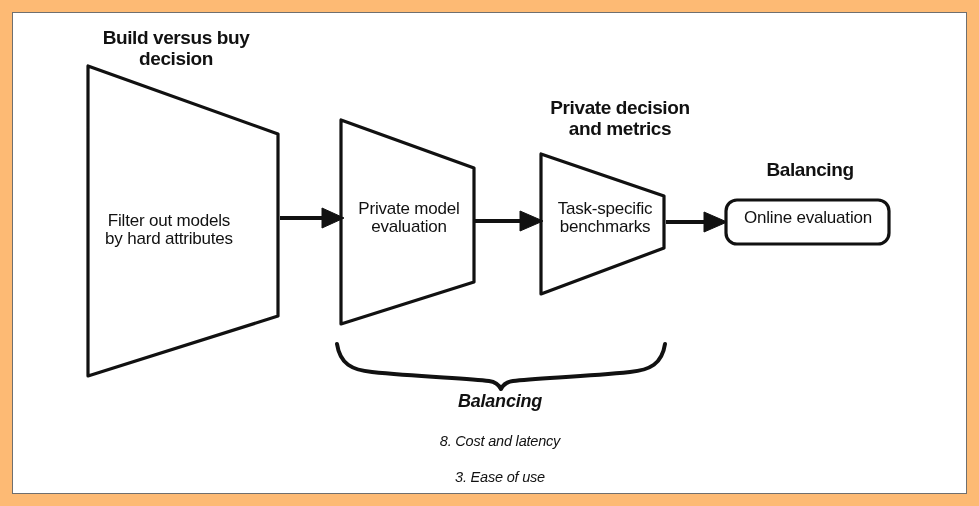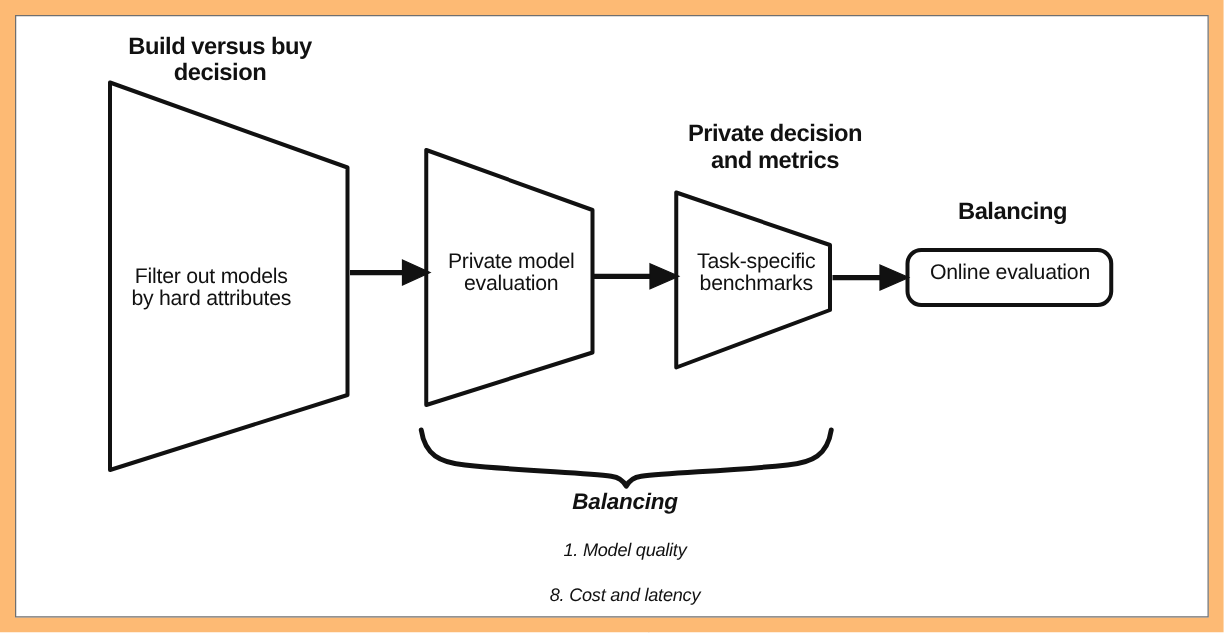--- a/index.html
+++ b/index.html
@@ -151,18 +151,17 @@
 evaluation</div>
 
   <div class="lbl stage-body" id="body-task">Task-specific
 benchmarks</div>
 
   <div class="lbl stage-body" id="body-online">Online evaluation</div>
 
   <div class="lbl balancing-head" id="balancing-head-el">Balancing</div>
 
   <div class="lbl" id="balancing-list">
-    <div class="balancing-item">1. Model quality</div>
     <div class="balancing-item">8. Cost and latency</div>
     <div class="balancing-item">3. Ease of use</div>
   </div>
 
 </div>
 
 </body></html>

